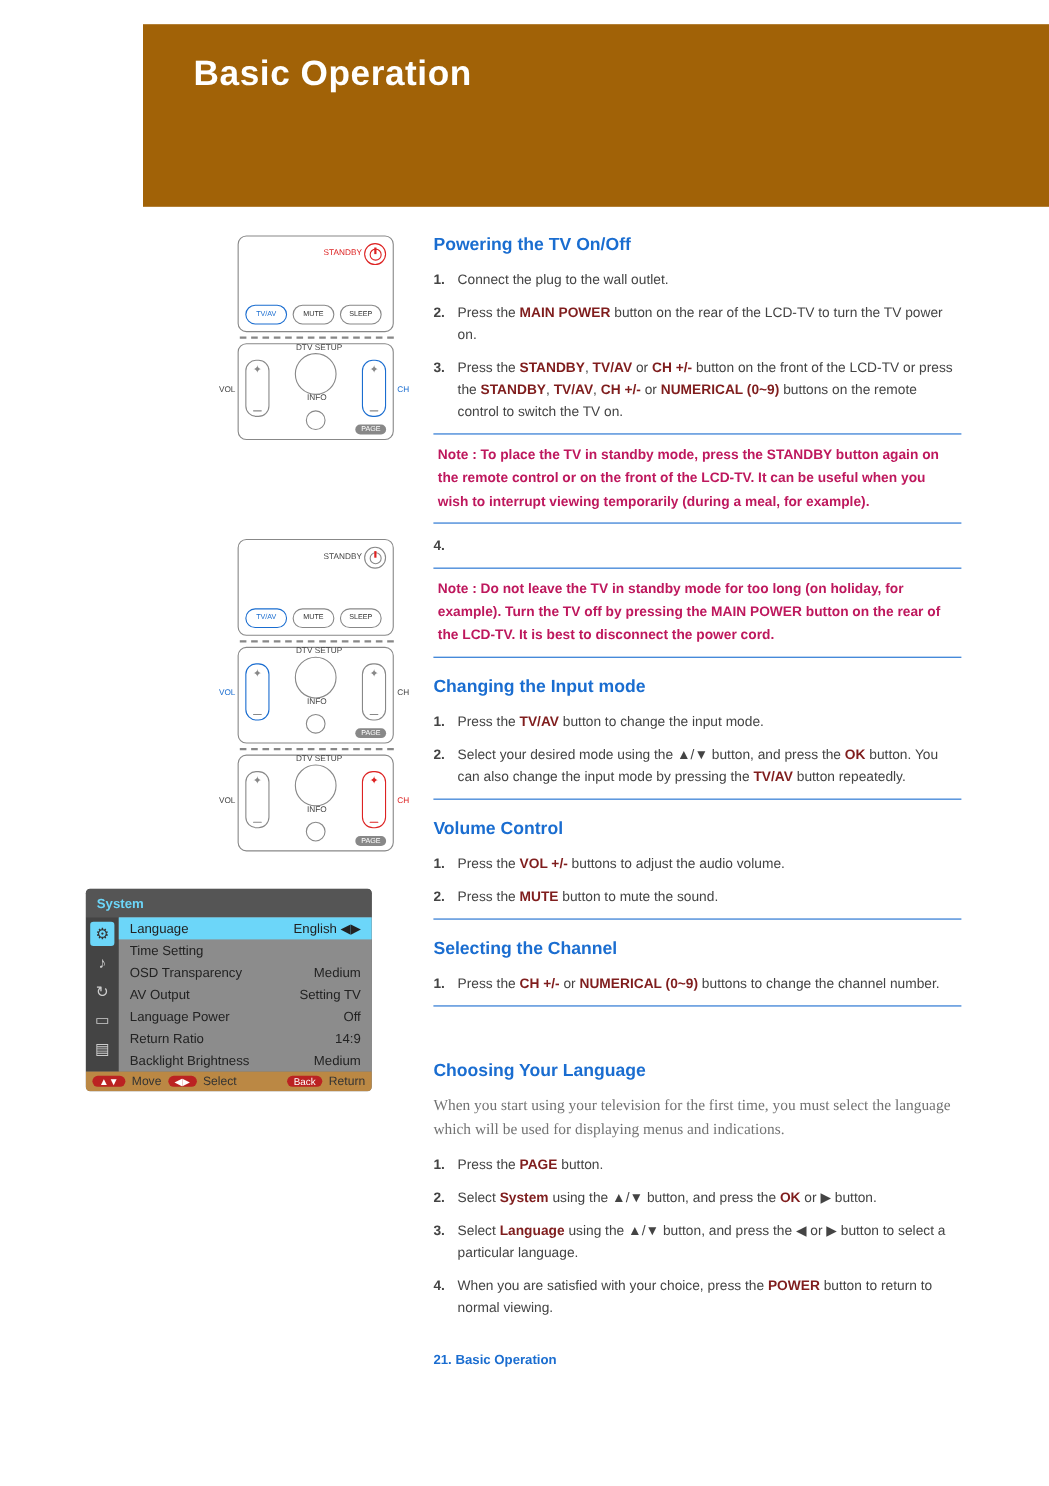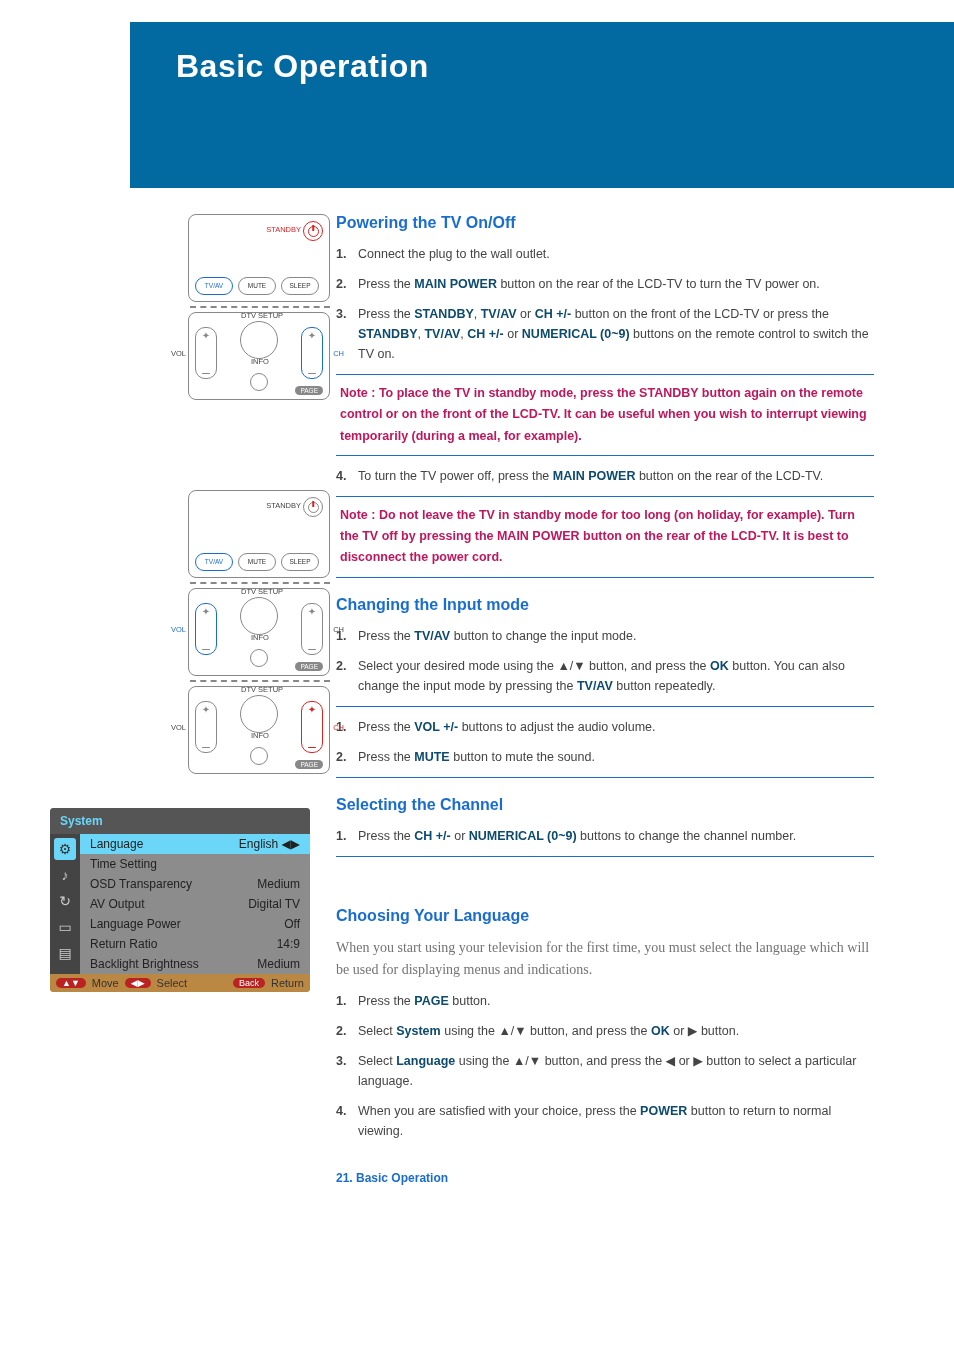--- a/index.html
+++ b/index.html
@@ -1,27 +1,27 @@
 <!DOCTYPE html>
 <html><head>
 <meta charset="utf-8">
 <style>
   html,body { margin:0; padding:0; font-family: Verdana, Arial, sans-serif; font-size:13px; color:#333; background:#fff; }
   .page { width:954px; min-height:1351px; margin:0 auto; background:#fff; position:relative; box-sizing:border-box; padding-top:22px; }
-  .header-banner { margin-left:130px; height:166px; background:#0369a1; position:relative; box-sizing:border-box; }
+  .header-banner { margin-left:130px; height:166px; background:#a16207; position:relative; box-sizing:border-box; }
   .header-banner h1 { margin:0; color:#fff; font-weight:bold; font-size:32px; padding:26px 0 0 46px; letter-spacing:0.5px;}
-  .content-wrap { display:flex; padding:26px 80px 0 50px; }
+  .content-wrap { display:flex; padding:26px 80px 0 78px;gap:30px; }
   .left-col { width:280px; flex:none; }
   .right-col { flex:1; padding-left:6px;}
   .section-title { color:#1a6dd0; font-weight:bold; font-size:16px; margin:18px 0 12px 0; }
   .section-title.first{ margin-top:0;}
   .step { margin:10px 0; font-size:12.5px; color:#444; line-height:1.6; display:flex;}
   .step .num { font-weight:bold; margin-right:4px; flex:none; width:18px;}
   .step .txt { }
-  .step b { color:#0c4a6e; }
+  .step b { color:#7f1d1d; }
   .note { color:#be185d; font-weight:bold; font-size:12.5px; padding:8px 4px; border-top:1px solid #1a6dd0; border-bottom:1px solid #1a6dd0; margin:6px 0; line-height:1.7;}
   .divider { border:none; border-top:1px solid #1a6dd0; margin:6px 0;}
   .intro { font-family:Georgia, 'Times New Roman', serif; font-size:14px; color:#737373; line-height:1.6; margin:6px 0 10px;}
   .footer-pg { color:#1a6dd0; font-weight:bold; font-size:12px; margin-top:30px; }
 
   
   .remote-grp { margin-bottom:30px; }
   .remote-panel { border:1px solid #888; border-radius:8px; width:140px; height:86px; position:relative; margin:0 0 2px auto; background:#fff;}
   .dashline { width:140px; border-top:2px dashed #888; margin:4px 0 4px auto;}
   .rm-label { position:absolute; font-size:7.5px; color:#444; }
@@ -173,21 +173,21 @@
             <div class="osd-row">
                 <span>Time Setting</span>
                 <span></span>
               </div>
             <div class="osd-row">
                 <span>OSD Transparency</span>
                 <span>Medium</span>
               </div>
             <div class="osd-row">
                 <span>AV Output</span>
-                <span>Digital TV</span>
+                <span>Setting TV</span>
               </div>
             <div class="osd-row">
                 <span>Language Power</span>
                 <span>Off</span>
               </div>
             <div class="osd-row">
                 <span>Return Ratio</span>
                 <span>14:9</span>
               </div>
             <div class="osd-row">
@@ -220,35 +220,35 @@
           <span class="num">2.</span>
           <span class="txt"><span>Press the </span><b>MAIN POWER</b><span> button on the rear of the LCD-TV to turn the TV power on.</span></span>
         </div>
       <div class="step">
           <span class="num">3.</span>
           <span class="txt">Press the <b>STANDBY</b>, <b>TV/AV</b> or <b>CH +/-</b> button on the front of the LCD-TV or press the <b>STANDBY</b>, <b>TV/AV</b>, <b>CH +/-</b> or <b>NUMERICAL (0~9)</b> buttons on the remote control to switch the TV on.</span>
         </div>
       <div class="note">Note : To place the TV in standby mode, press the STANDBY button again on the remote control or on the front of the LCD-TV. It can be useful when you wish to interrupt viewing temporarily (during a meal, for example).</div>
       <div class="step">
           <span class="num">4.</span>
-          <span class="txt">To turn the TV power off, press the <b>MAIN POWER</b> button on the rear of the LCD-TV.</span>
         </div>
       <div class="note">Note : Do not leave the TV in standby mode for too long (on holiday, for example). Turn the TV off by pressing the MAIN POWER button on the rear of the LCD-TV. It is best to disconnect the power cord.</div>
 
       <div class="section-title">Changing the Input mode</div>
       <div class="step">
           <span class="num">1.</span>
           <span class="txt">Press the <b>TV/AV</b> button to change the input mode.</span>
         </div>
       <div class="step">
           <span class="num">2.</span>
           <span class="txt">Select your desired mode using the ▲/▼ button, and press the <b>OK</b> button. You can also change the input mode by pressing the <b>TV/AV</b> button repeatedly.</span>
         </div>
       <hr class="divider">
 
+      <div class="section-title">Volume Control</div>
       <div class="step">
           <span class="num">1.</span>
           <span class="txt">Press the <b>VOL +/-</b> buttons to adjust the audio volume.</span>
         </div>
       <div class="step">
           <span class="num">2.</span>
           <span class="txt">Press the <b>MUTE</b> button to mute the sound.</span>
         </div>
       <hr class="divider">
 

